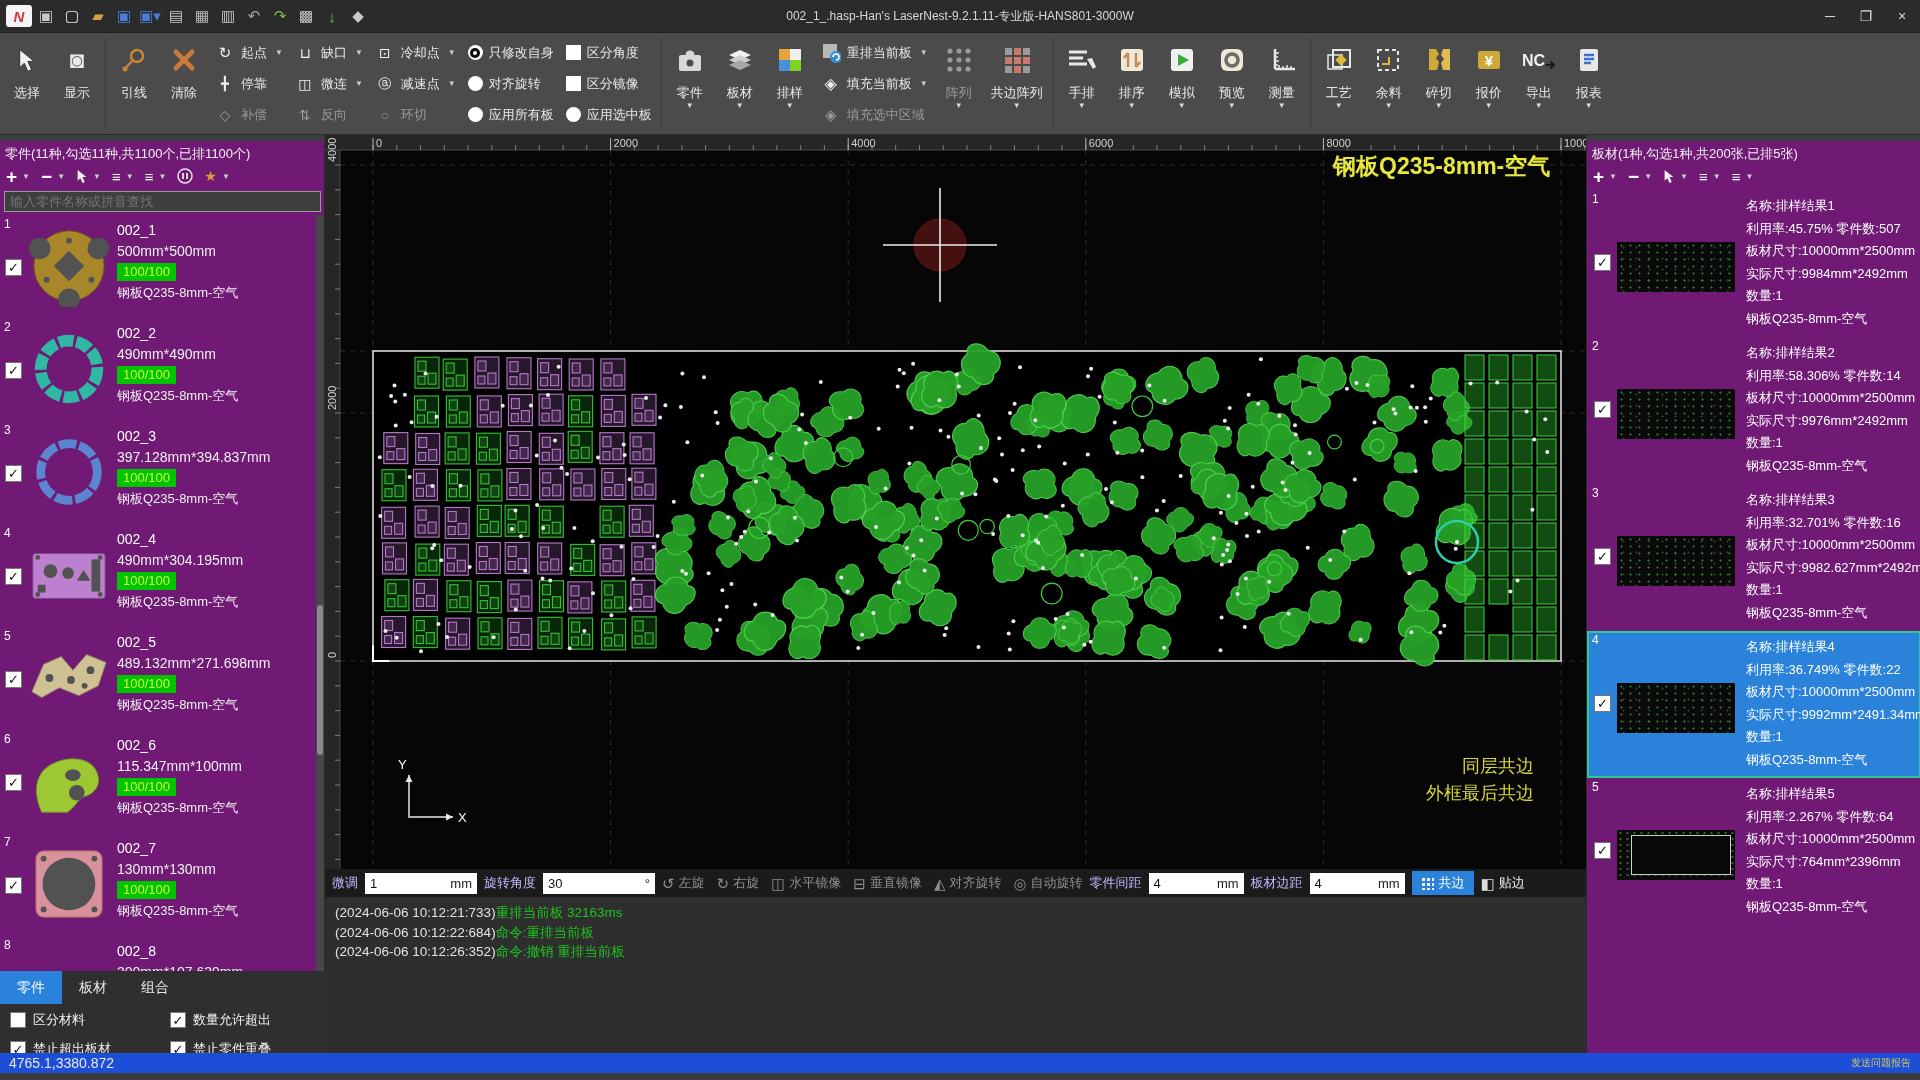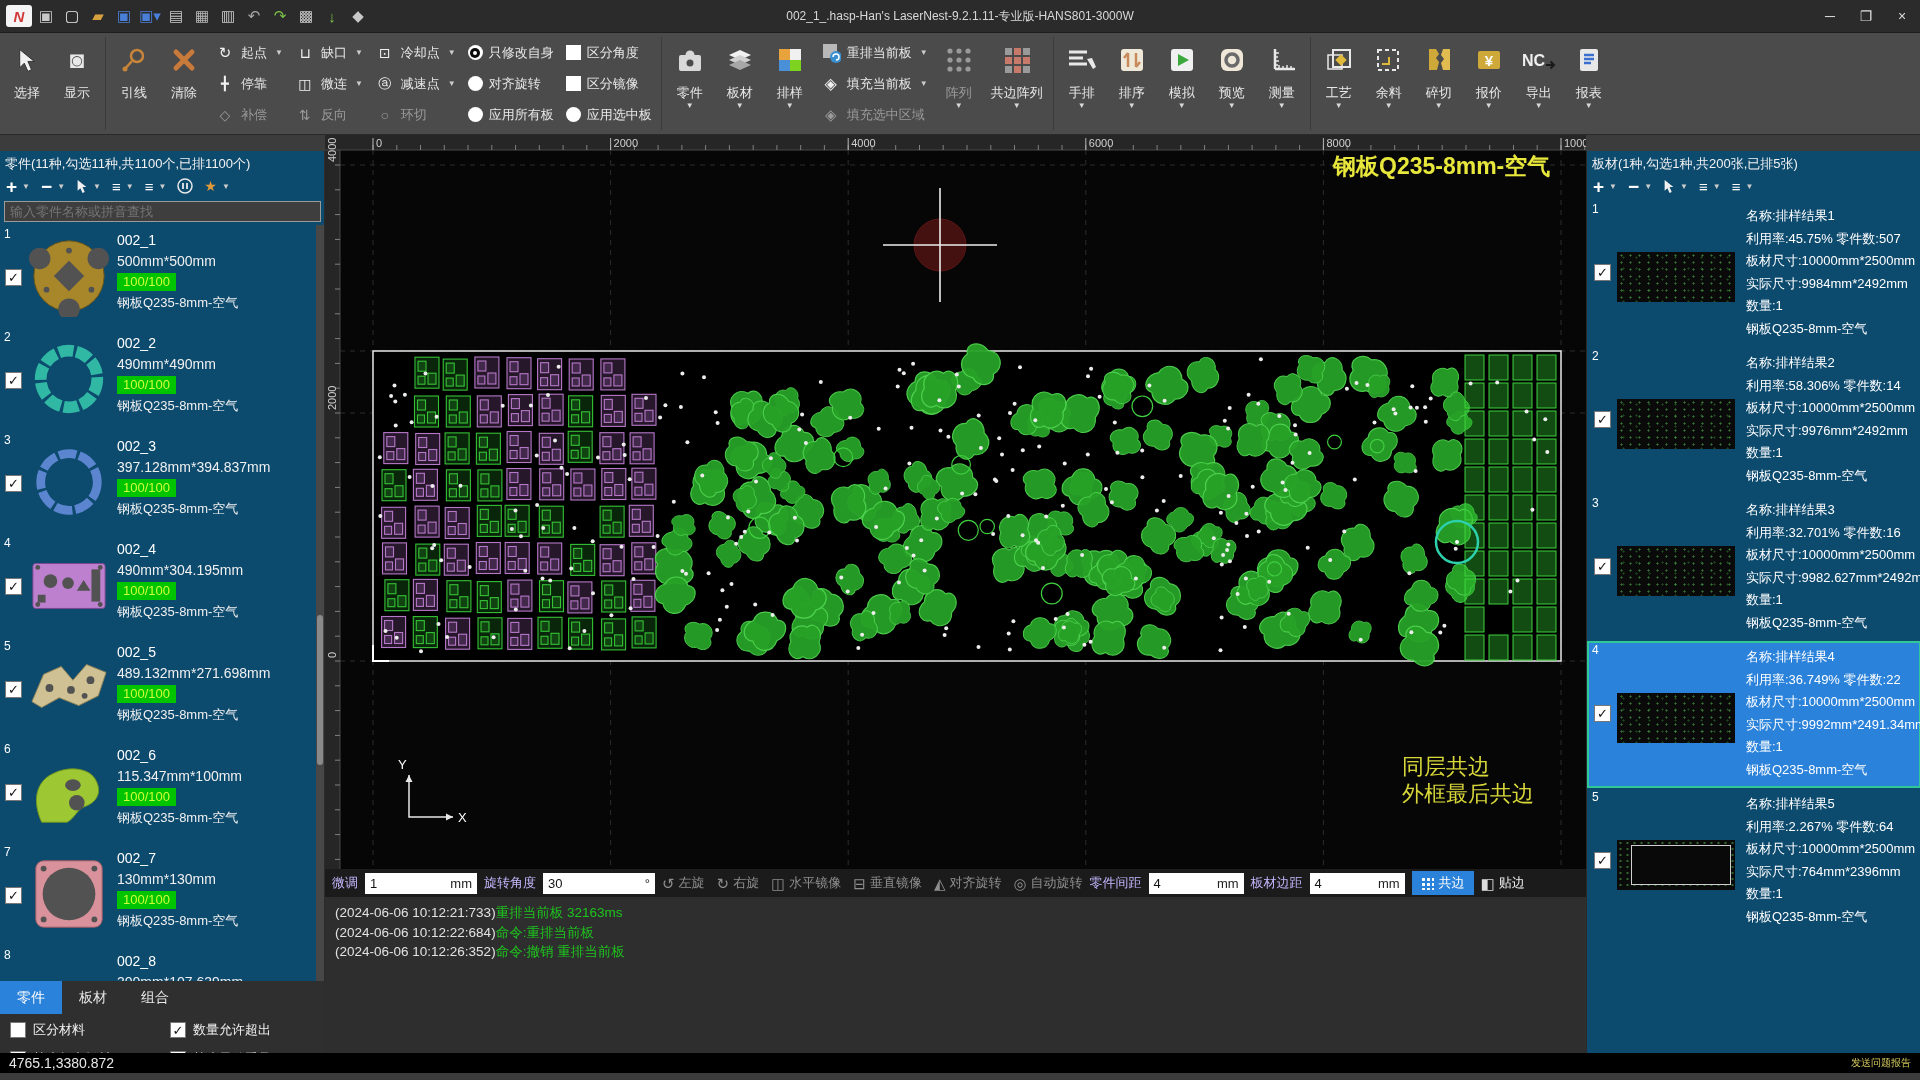--- a/index.html
+++ b/index.html
@@ -28,21 +28,21 @@
 .stack-row{display:flex;align-items:center;height:29px;gap:6px;font-size:13px;white-space:nowrap}
 .stack-row .sic{width:20px;display:flex;justify-content:center;flex:none}
 .drop{font-size:8px;color:#ccc;margin-left:2px}
 .disabled{color:#9a9a9a}
 .radio{width:15px;height:15px;border-radius:50%;background:#fff;position:relative;flex:none}
 .radio.on::after{content:"";position:absolute;inset:2.5px;border-radius:50%;background:#0a0a0a}
 .radio.on::before{content:"";position:absolute;left:5.5px;top:5.5px;width:4px;height:4px;border-radius:50%;background:#fff;z-index:1}
 .cbx{width:15px;height:15px;background:#fff;flex:none}
 .gicon{display:inline-block;line-height:1}
 
-.panel{position:absolute;top:151px;height:918px;background:#0c4a6e}
+.panel{position:absolute;top:141px;height:918px;background:#701a75}
 #parts-panel{left:0;width:325px;border-right:1px solid #2b2b2b}
 #sheets-panel{left:1586px;width:334px;border-left:1px solid #2b2b2b}
 .panel-header{height:22px;font-size:13px;padding:4px 5px 0;color:#f2f2f2;white-space:nowrap;overflow:hidden}
 .panel-toolbar{height:26px;display:flex;align-items:center;padding:0 6px;gap:11px}
 .pt{display:flex;align-items:center;gap:3px;color:#f2f2f2;font-weight:bold}
 .pt .drop{font-weight:normal}
 #part-search{display:block;margin:2px 4px;height:21px;width:317px;background:#3e3e3e;
   border:1px solid #9a9a9a;color:#c0c0c0;font-size:13px;padding:0 5px;font-family:inherit}
 #parts-list{position:absolute;left:0;top:74px;width:325px;height:756px;overflow:hidden}
 .part-item{height:103px;position:relative}
@@ -80,21 +80,21 @@
 .si-thumb.empty{background-image:radial-gradient(circle,rgba(90,200,90,.5) .8px,transparent 1.4px);
   background-size:7px 6px;background-position:0 0}
 .si-thumb.empty::after{content:"";position:absolute;left:14px;top:5px;right:4px;bottom:5px;
   border:1px solid #cfcfcf;background:#090909}
 .si-lines{position:absolute;left:159px;top:5px;right:1px;font-size:13px;color:#fff;
   line-height:22.5px;white-space:nowrap;overflow:hidden}
 
 #canvas{position:absolute;left:325px;top:135px;width:1261px;height:734px;background:#060606;overflow:hidden}
 #cv{position:absolute;left:0;top:0}
 .cv-material{position:absolute;left:1008px;top:16px;font-size:23px;font-weight:bold;color:#e8e73c;white-space:nowrap}
-.cv-notes{position:absolute;right:52px;top:618px;text-align:left;font-size:22px;color:#d8d73a;line-height:27px;white-space:nowrap}
+.cv-notes{position:absolute;right:52px;top:618px;text-align:right;font-size:18px;color:#d8d73a;line-height:27px;white-space:nowrap}
 
 #adjust-bar{position:absolute;left:325px;top:869px;width:1261px;height:28px;background:#1b1b1b;
   display:flex;align-items:center;gap:7px;padding:0 7px;font-size:13px;white-space:nowrap;z-index:10}
 .ab-label{color:#c4b5fd}
 .inp{height:21px;background:#fff;color:#111;display:flex;align-items:center;padding:0 5px;flex:none}
 .inp .val{flex:1}
 .inp .unit{color:#222}
 .w115{width:112px}.w95{width:95px}
 .tbtn{display:flex;align-items:center;gap:4px;color:#8e8e8e;flex:none}
 .tbtn .gicon{font-size:15px}
@@ -102,21 +102,21 @@
 .ce-btn{background:#2a82da;color:#fff;display:flex;align-items:center;gap:5px;padding:0 9px;
   height:24px;flex:none}
 .ce-grid{width:13px;height:13px;background-image:radial-gradient(circle,#fff 1.4px,transparent 1.6px);
   background-size:5px 5px}
 
 #log{position:absolute;left:325px;top:897px;width:1261px;height:156px;background:#2e2e2e;
   padding:6px 10px;font-size:13.5px;line-height:19.5px;overflow:hidden}
 .log-time{color:#e2e2e2}
 .log-msg{color:#1ec41e}
 
-#status-bar{position:absolute;left:0;top:1053px;width:1920px;height:20px;background:#000000;
+#status-bar{position:absolute;left:0;top:1053px;width:1920px;height:20px;background:#1d4ed8;
   display:flex;align-items:center;padding:8px 9px;font-size:14px;z-index:30}
 #sb-report{margin-left:auto;color:#d2c85e;font-size:10px}
 </style>
 </head>
 <body>
 
 <div id="titlebar">
   <div id="qt-icons">
     <span class="qi-logo">N</span>
   <span class="qi" style="color: rgb(200, 200, 200);">▣</span>

